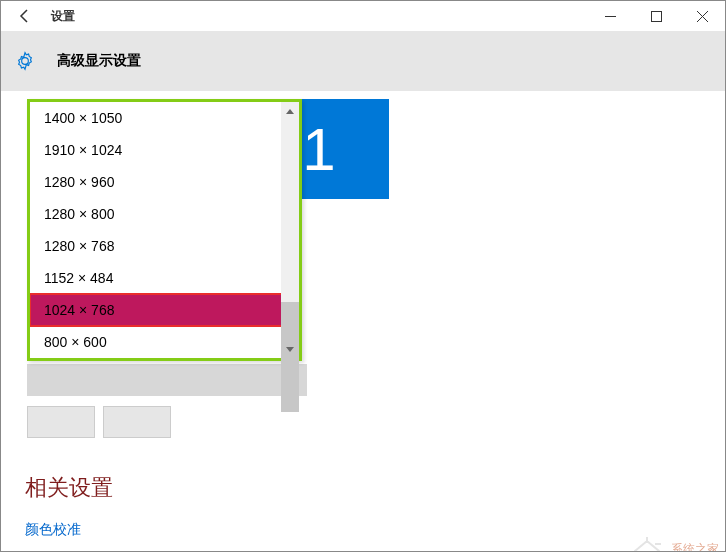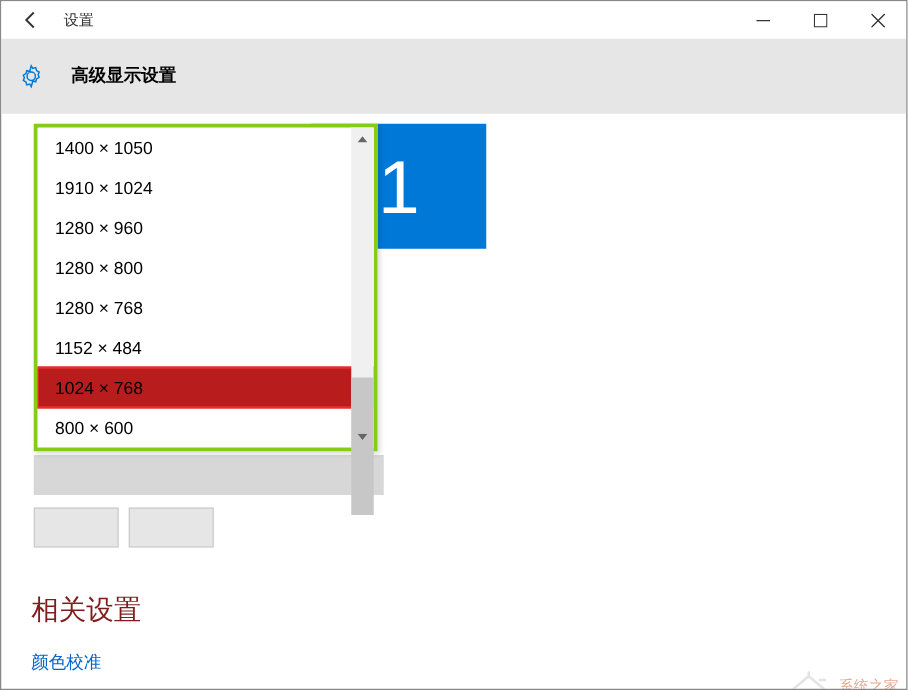--- a/index.html
+++ b/index.html
@@ -1,37 +1,37 @@
 <!DOCTYPE html>
 <html><head>
   <meta charset="utf-8">
   <style>
     * { margin: 0; padding: 0; box-sizing: border-box; font-family: "Microsoft YaHei", "Segoe UI", sans-serif; }
     body { width: 726px; height: 552px; background: #fff; border: 1px solid #888; position: relative; overflow: hidden; }
 
-    .titlebar { height: 30px; display: flex; align-items: center; background: #fff; }
+    .titlebar { height: 30px; display: flex; align-items: center; background: #fff; font-weight: bold; }
     .back-btn { width: 48px; height: 30px; display: flex; align-items: center; justify-content: center; cursor: pointer; }
     .back-btn svg { width: 16px; height: 16px; }
     .titlebar-title { font-size: 12px; color: #333; margin-left: 2px; }
     .win-controls { margin-left: auto; display: flex; }
     .win-btn { width: 46px; height: 30px; display: flex; align-items: center; justify-content: center; cursor: pointer; }
     .win-btn svg { width: 11px; height: 11px; }
 
     .header { height: 60px; background: #e6e6e6; display: flex; align-items: center; padding-left: 14px; }
     .header-icon { width: 20px; height: 20px; margin-right: 22px; }
     .header-title { font-size: 14px; font-weight: bold; color: #000; }
 
     .content { position: relative; padding: 0 24px; height: calc(100% - 78px); }
 
     .monitor-tile { position: absolute; left: 248px; top: 8px; width: 140px; height: 100px; background: #0078d7; display: flex; align-items: center; justify-content: center; color: #fff; font-size: 60px; font-weight: 300; font-family: "Segoe UI Light", "Segoe UI", sans-serif; }
 
     .dropdown { position: absolute; left: 26px; top: 8px; width: 275px; background: #fff; border: 3px solid #84cc16; box-shadow: 2px 2px 4px rgba(0,0,0,0.15); z-index: 10; }
     .dropdown-list { max-height: 316px; overflow: hidden; position: relative; }
     .dropdown-item { padding: 8px 14px; font-size: 14px; color: #000; cursor: pointer; }
-    .dropdown-item.selected { background: #b91c1c; }
+    .dropdown-item.selected { background: #be185d; }
     .dropdown-item.highlighted { outline: 2px solid #ea2d2d; outline-offset: -1px; }
     .dropdown-scrollbar { position: absolute; right: 0; top: 0; width: 18px; height: 100%; background: #f0f0f0; }
     .dropdown-scrollbar-arrow { height: 18px; display: flex; align-items: center; justify-content: center; }
     .dropdown-scrollbar-thumb { position: absolute; right: 0; top: 200px; width: 18px; height: 110px; background: #c7c7c7; }
 
     .related-section { position: absolute; left: 24px; top: 382px; }
     .related-title { font-size: 22px; color: #7f1d1d; margin-bottom: 18px; }
     .related-link { font-size: 14px; color: #0066cc; cursor: pointer; }
 
     .watermark { position: absolute; right: 6px; bottom: 2px; color: #c2410c; opacity: 0.45; font-size: 12px; display:flex; align-items:center; gap:8px;text-decoration:underline; }

